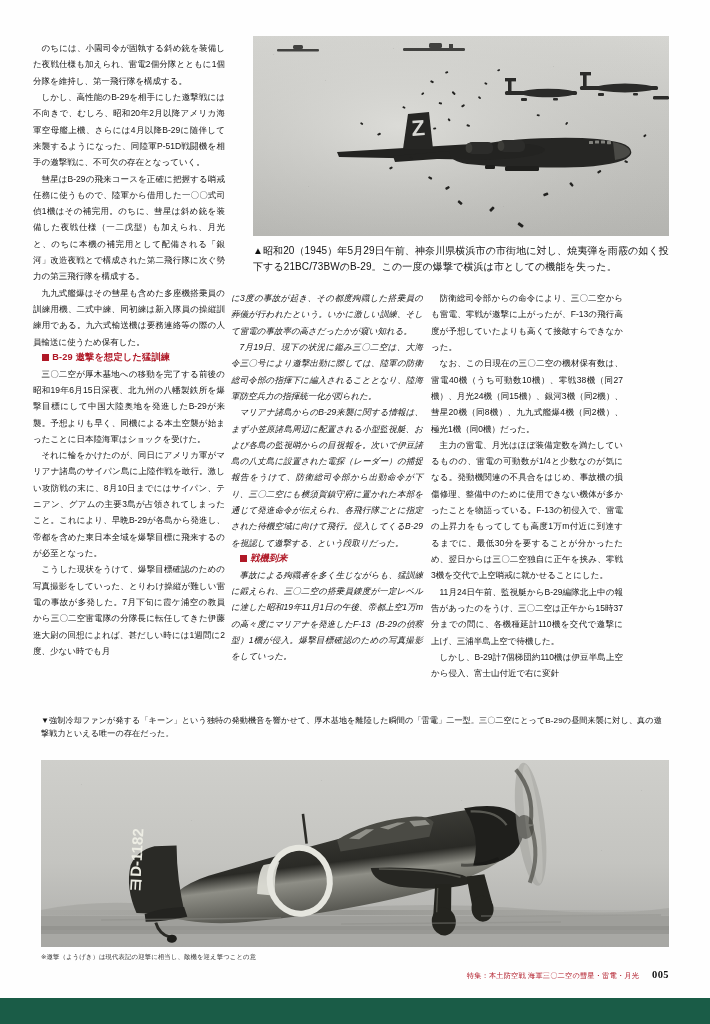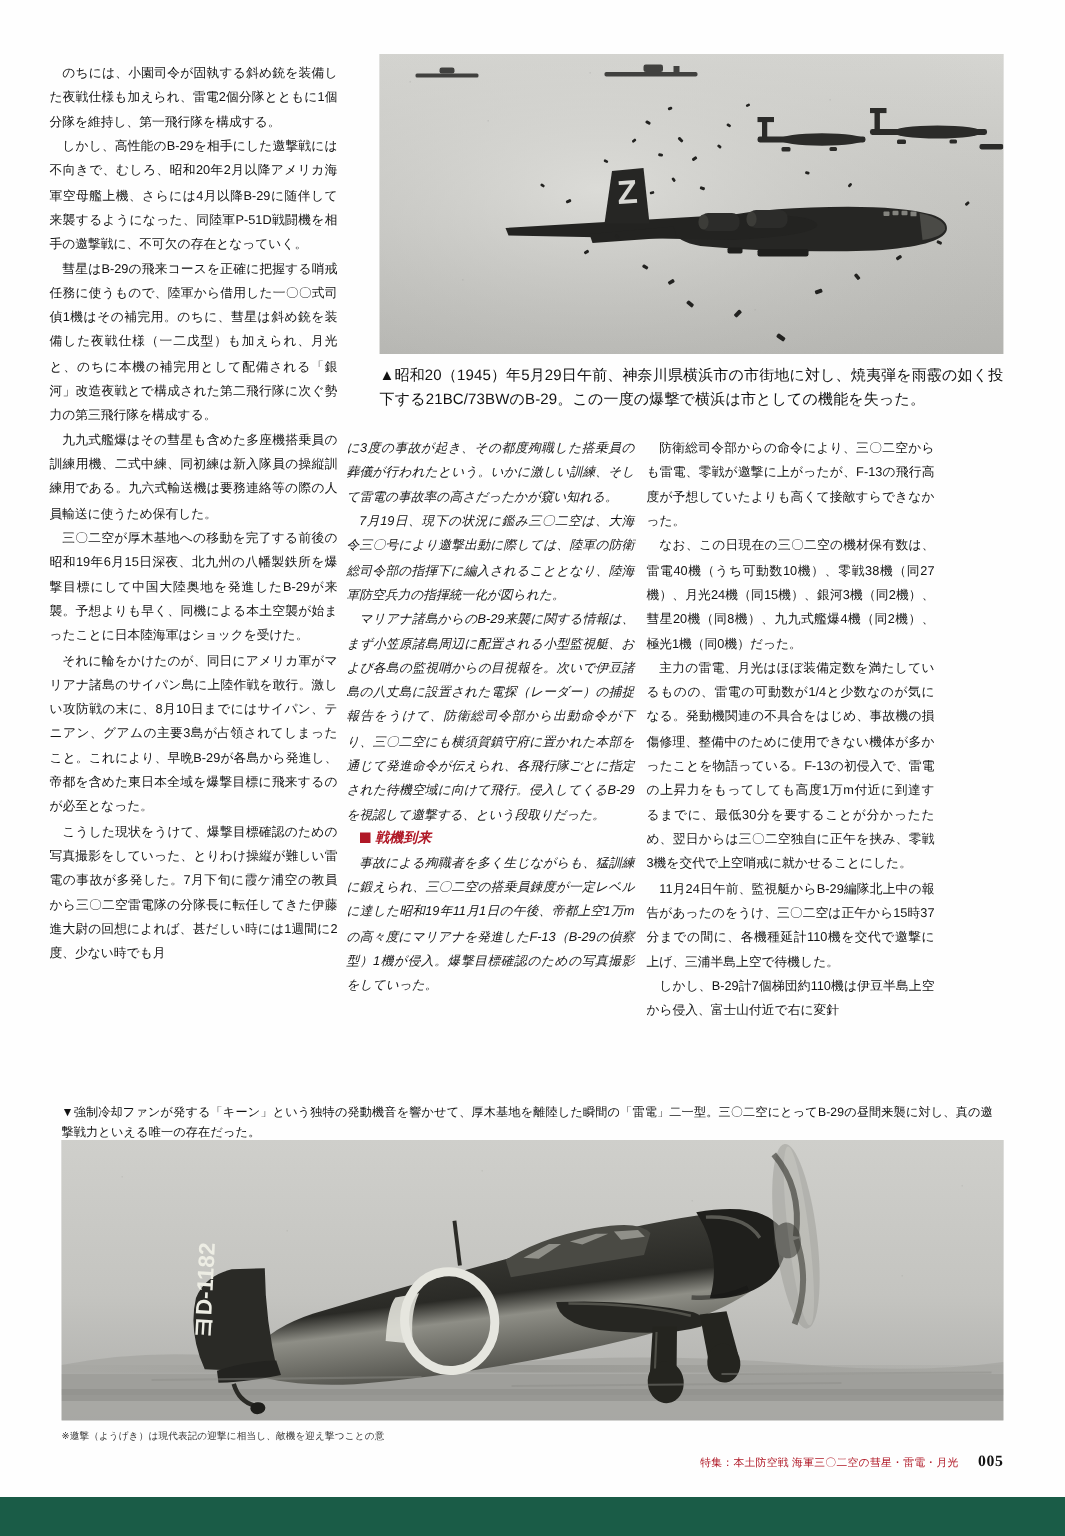--- a/index.html
+++ b/index.html
@@ -47,21 +47,20 @@
   
   .cap-bottom {
     position: absolute;
     left: 41px;
     top: 714px;
     width: 628px;
     font-size: 8.1px;
     line-height: 1.62;
     color: #111;
     letter-spacing: 0.1px;
-    margin-top: 21px;
   }
   .photo-bottom {
     position: absolute;
     left: 41px;
     top: 760px;
     width: 628px;
     height: 187px;
     overflow: hidden;
     background: #bfbfbb;
   }
@@ -271,20 +270,21 @@
     </svg>
   </div>
 
   <div class="cap-top">▲昭和20（1945）年5月29日午前、神奈川県横浜市の市街地に対し、焼夷弾を雨霰の如く投下する21BC/73BWのB-29。この一度の爆撃で横浜は市としての機能を失った。</div>
 
   <div class="col col-1">
     <p>のちには、小園司令が固執する斜め銃を装備した夜戦仕様も加えられ、雷電2個分隊とともに1個分隊を維持し、第一飛行隊を構成する。</p>
     <p>しかし、高性能のB-29を相手にした邀撃戦には不向きで、むしろ、昭和20年2月以降アメリカ海軍空母艦上機、さらには4月以降B-29に随伴して来襲するようになった、同陸軍P-51D戦闘機を相手の邀撃戦に、不可欠の存在となっていく。</p>
     <p>彗星はB-29の飛来コースを正確に把握する哨戒任務に使うもので、陸軍から借用した一〇〇式司偵1機はその補完用。のちに、彗星は斜め銃を装備した夜戦仕様（一二戊型）も加えられ、月光と、のちに本機の補完用として配備される「銀河」改造夜戦とで構成された第二飛行隊に次ぐ勢力の第三飛行隊を構成する。</p>
     <p>九九式艦爆はその彗星も含めた多座機搭乗員の訓練用機、二式中練、同初練は新入隊員の操縦訓練用である。九六式輸送機は要務連絡等の際の人員輸送に使うため保有した。</p>
+    <p class="sec-head"><span class="sq"></span><span>B-29 邀撃を想定した猛訓練</span></p>
     <p>三〇二空が厚木基地への移動を完了する前後の昭和19年6月15日深夜、北九州の八幡製鉄所を爆撃目標にして中国大陸奥地を発進したB-29が来襲。予想よりも早く、同機による本土空襲が始まったことに日本陸海軍はショックを受けた。</p>
     <p>それに輪をかけたのが、同日にアメリカ軍がマリアナ諸島のサイパン島に上陸作戦を敢行。激しい攻防戦の末に、8月10日までにはサイパン、テニアン、グアムの主要3島が占領されてしまったこと。これにより、早晩B-29が各島から発進し、帝都を含めた東日本全域を爆撃目標に飛来するのが必至となった。</p>
     <p>こうした現状をうけて、爆撃目標確認のための写真撮影をしていった、とりわけ操縦が難しい雷電の事故が多発した。7月下旬に霞ケ浦空の教員から三〇二空雷電隊の分隊長に転任してきた伊藤進大尉の回想によれば、甚だしい時には1週間に2度、少ない時でも月</p>
   </div>
 
   <div class="col col-2">
     <p class="noindent">に3度の事故が起き、その都度殉職した搭乗員の葬儀が行われたという。いかに激しい訓練、そして雷電の事故率の高さだったかが窺い知れる。</p>
     <p>7月19日、現下の状況に鑑み三〇二空は、大海令三〇号により邀撃出動に際しては、陸軍の防衛総司令部の指揮下に編入されることとなり、陸海軍防空兵力の指揮統一化が図られた。</p>
     <p>マリアナ諸島からのB-29来襲に関する情報は、まず小笠原諸島周辺に配置される小型監視艇、および各島の監視哨からの目視報を。次いで伊豆諸島の八丈島に設置された電探（レーダー）の捕捉報告をうけて、防衛総司令部から出動命令が下り、三〇二空にも横須賀鎮守府に置かれた本部を通じて発進命令が伝えられ、各飛行隊ごとに指定された待機空域に向けて飛行。侵入してくるB-29を視認して邀撃する、という段取りだった。</p>
     <p class="sec-head"><span class="sq"></span><span>戦機到来</span></p>

